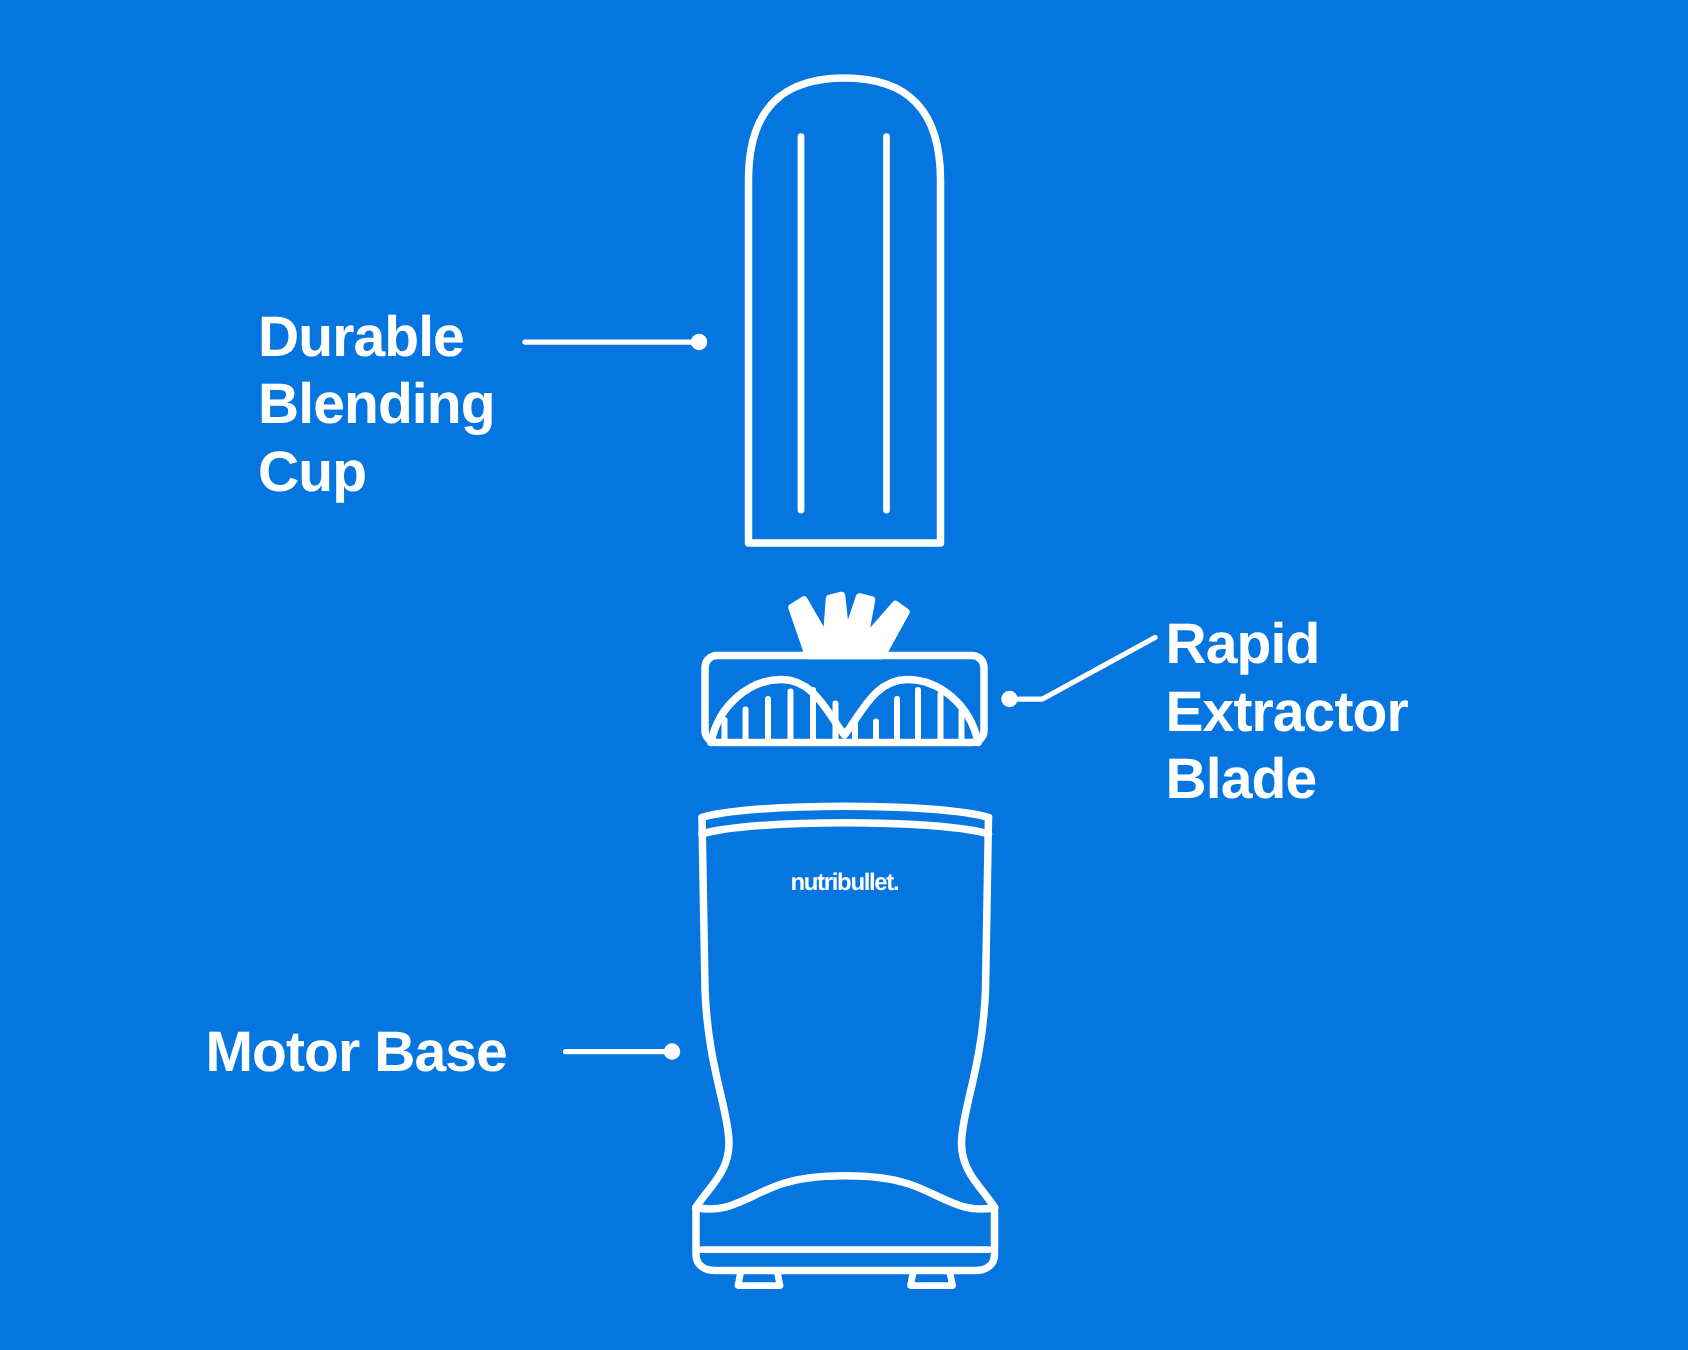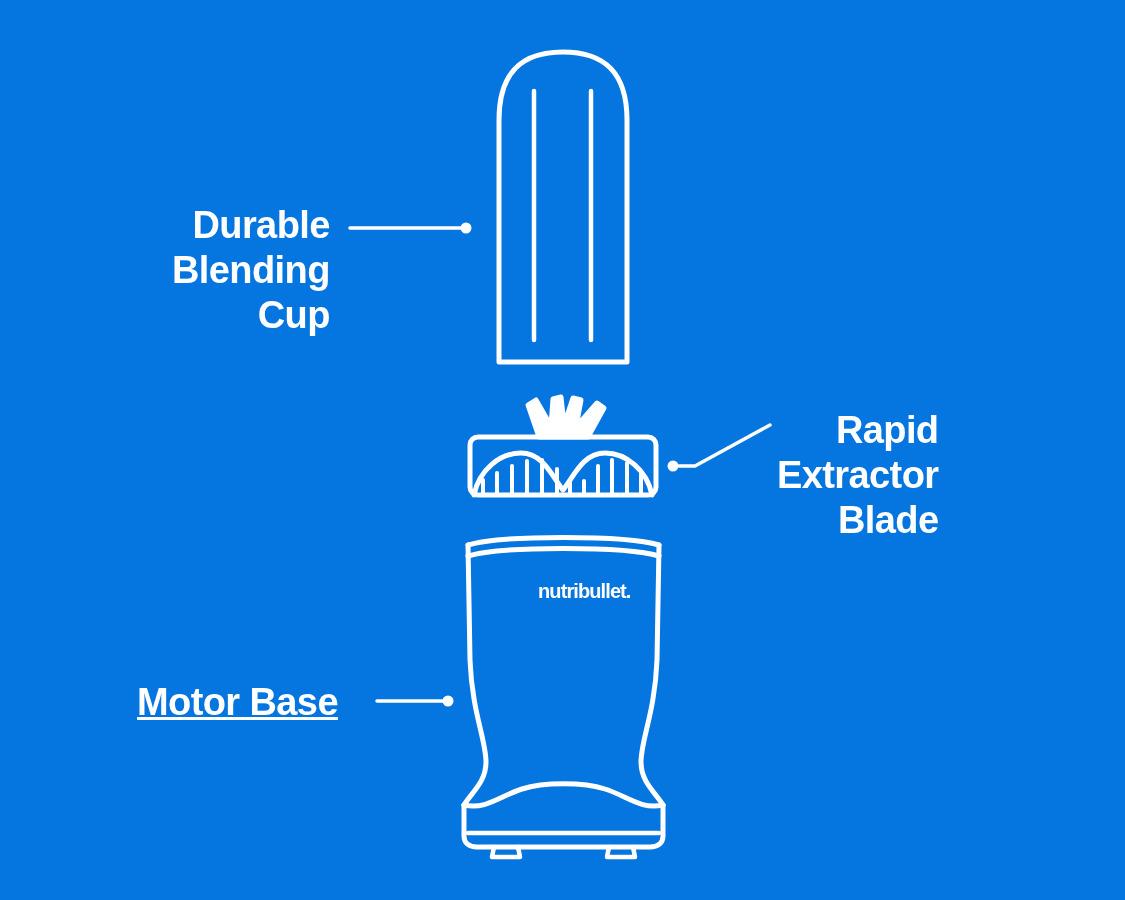--- a/index.html
+++ b/index.html
@@ -30,47 +30,44 @@
   }
   .callout {
     position: absolute;
     color: #ffffff;
     font-family: "Liberation Sans", sans-serif;
     font-weight: bold;
     font-size: 38px;
     line-height: 45px;
     letter-spacing: -0.6px;
     white-space: pre-line;
-    text-align: right;
     -webkit-font-smoothing: antialiased;
   }
   #callout-cup {
     left: 172px;
     top: 203px;
   }
   #callout-blade {
     left: 777px;
     top: 408px;
   }
   #callout-base {
     left: 137px;
     top: 678px;
     line-height: 48px;
-    text-decoration: underline;
   }
   .brandmark {
     position: absolute;
     left: 527px;
     top: 580px;
     color: #ffffff;
     font-family: "Liberation Sans", sans-serif;
     font-weight: bold;
-    font-size: 20px;
+    font-size: 16px;
     letter-spacing: -0.9px;
-    margin-left: 11px;
     -webkit-font-smoothing: antialiased;
   }
 </style>
 </head>
 <body>
 
 <div id="stage">
 
   <svg id="diagram-svg" viewBox="0 0 1125 900" aria-hidden="true">
 

